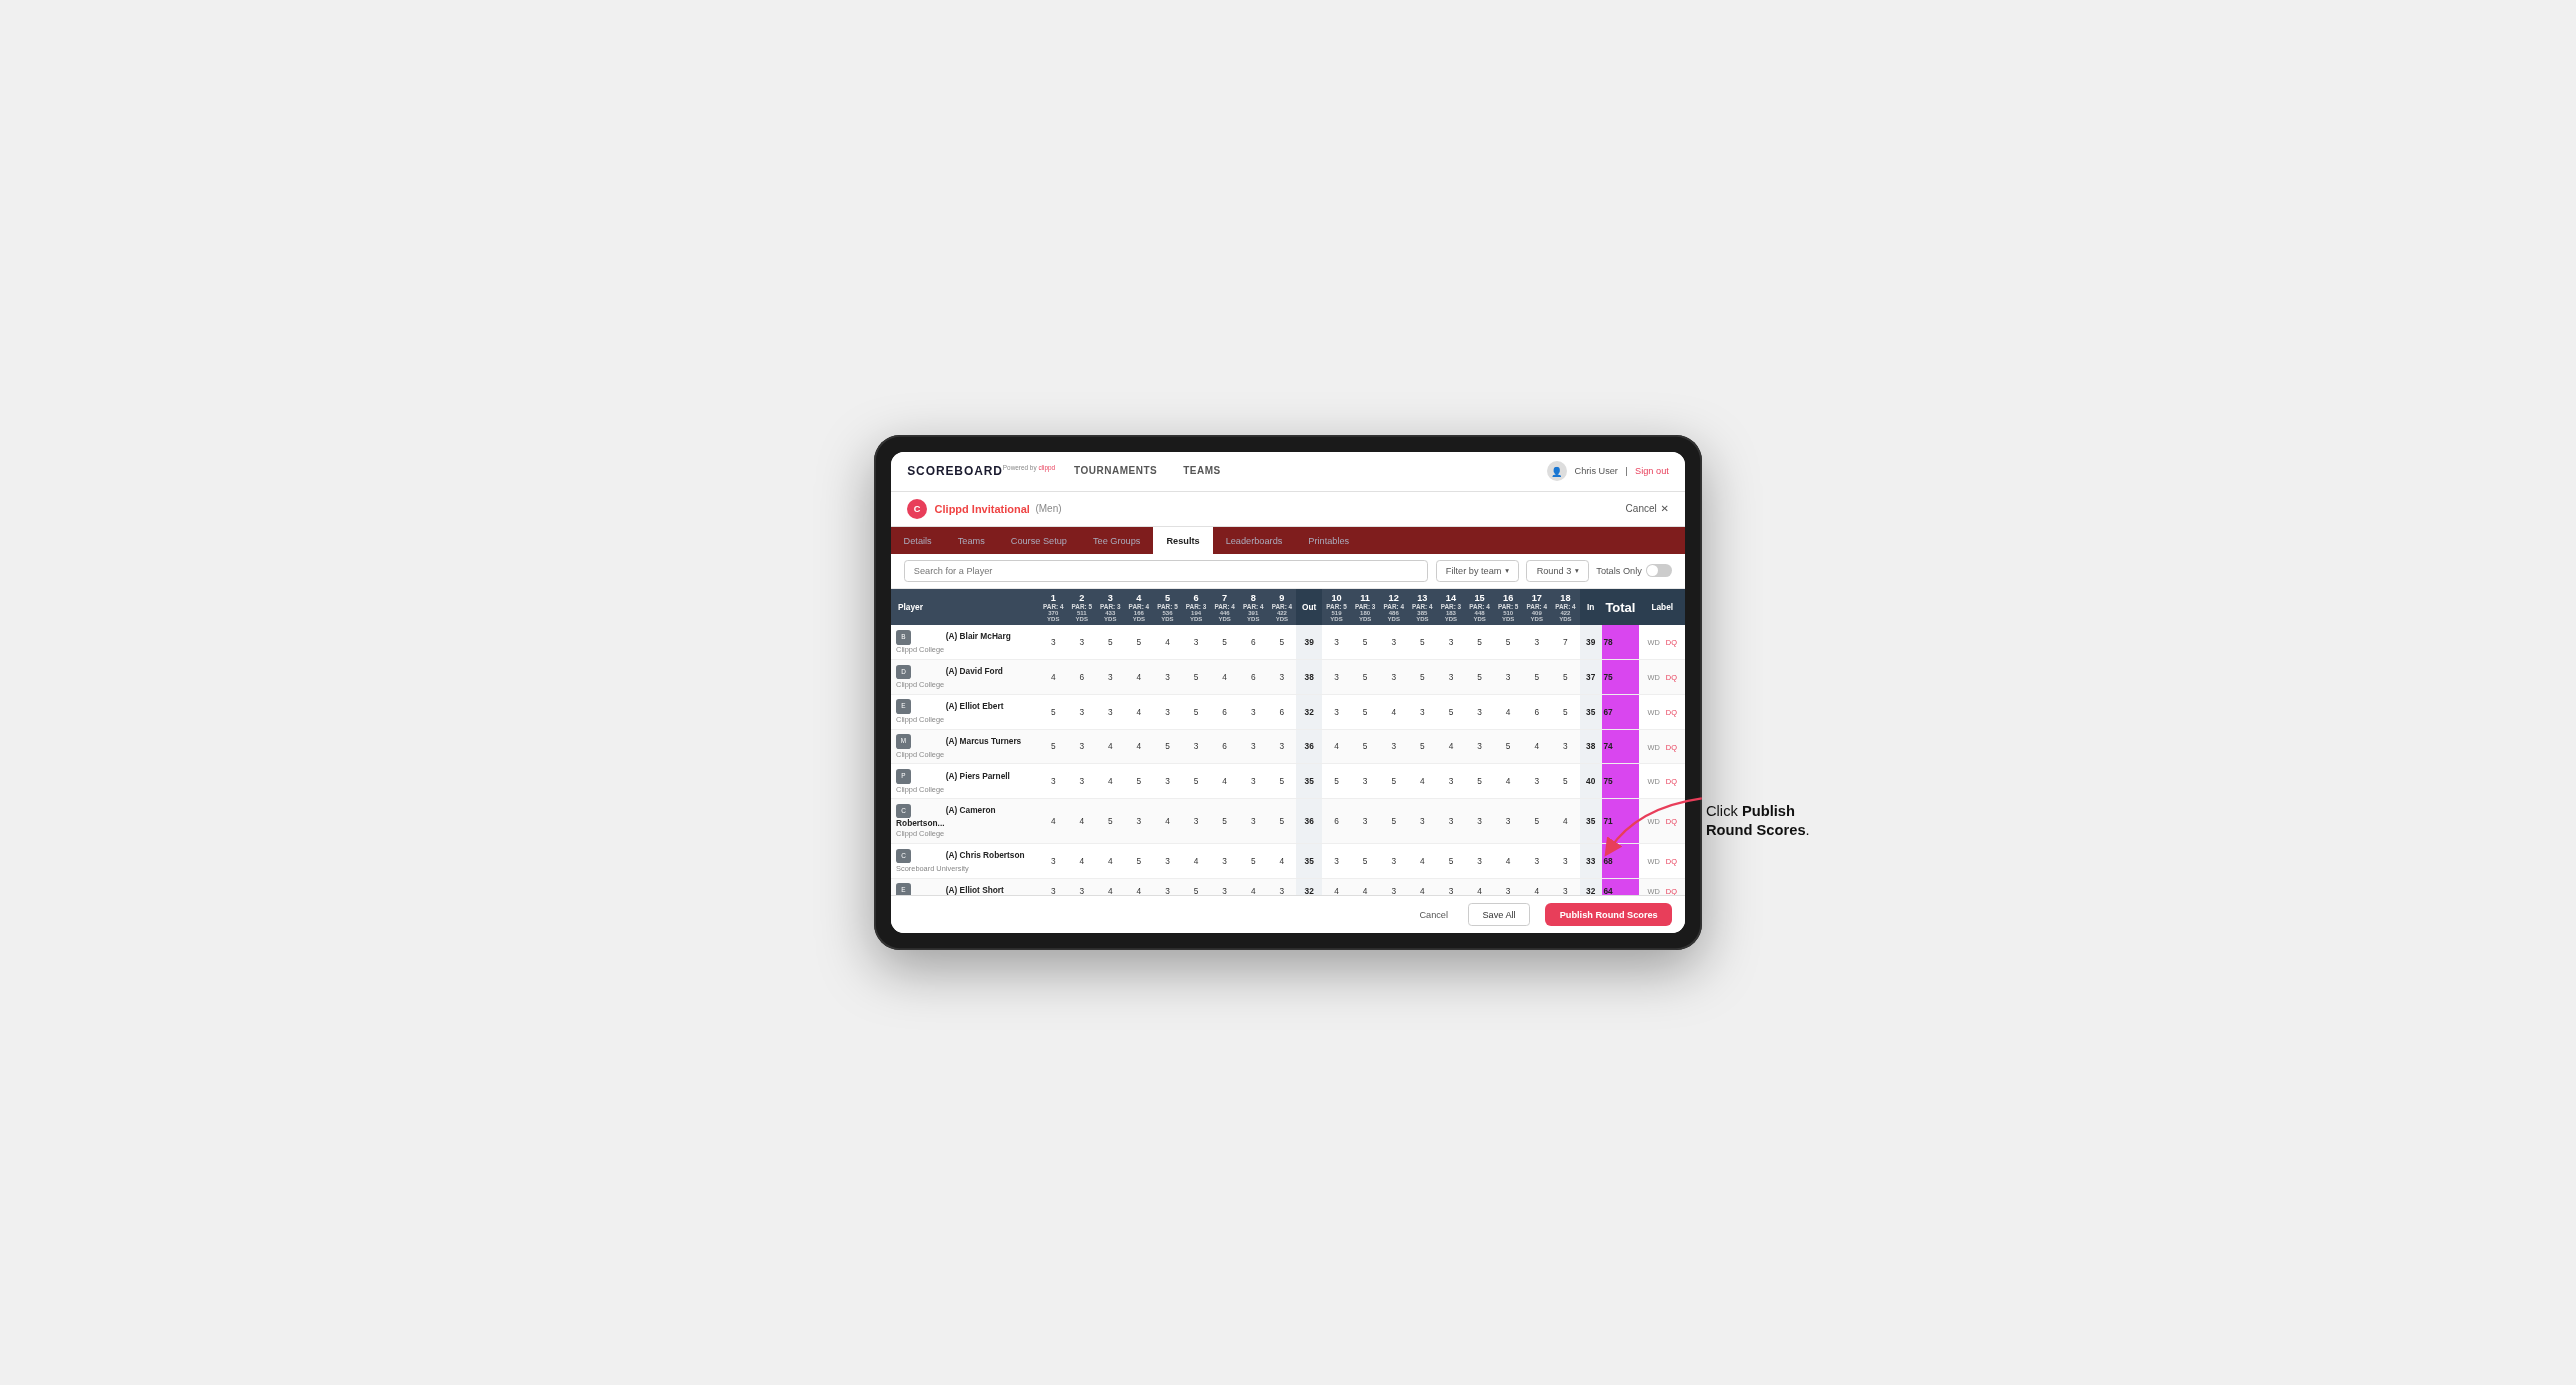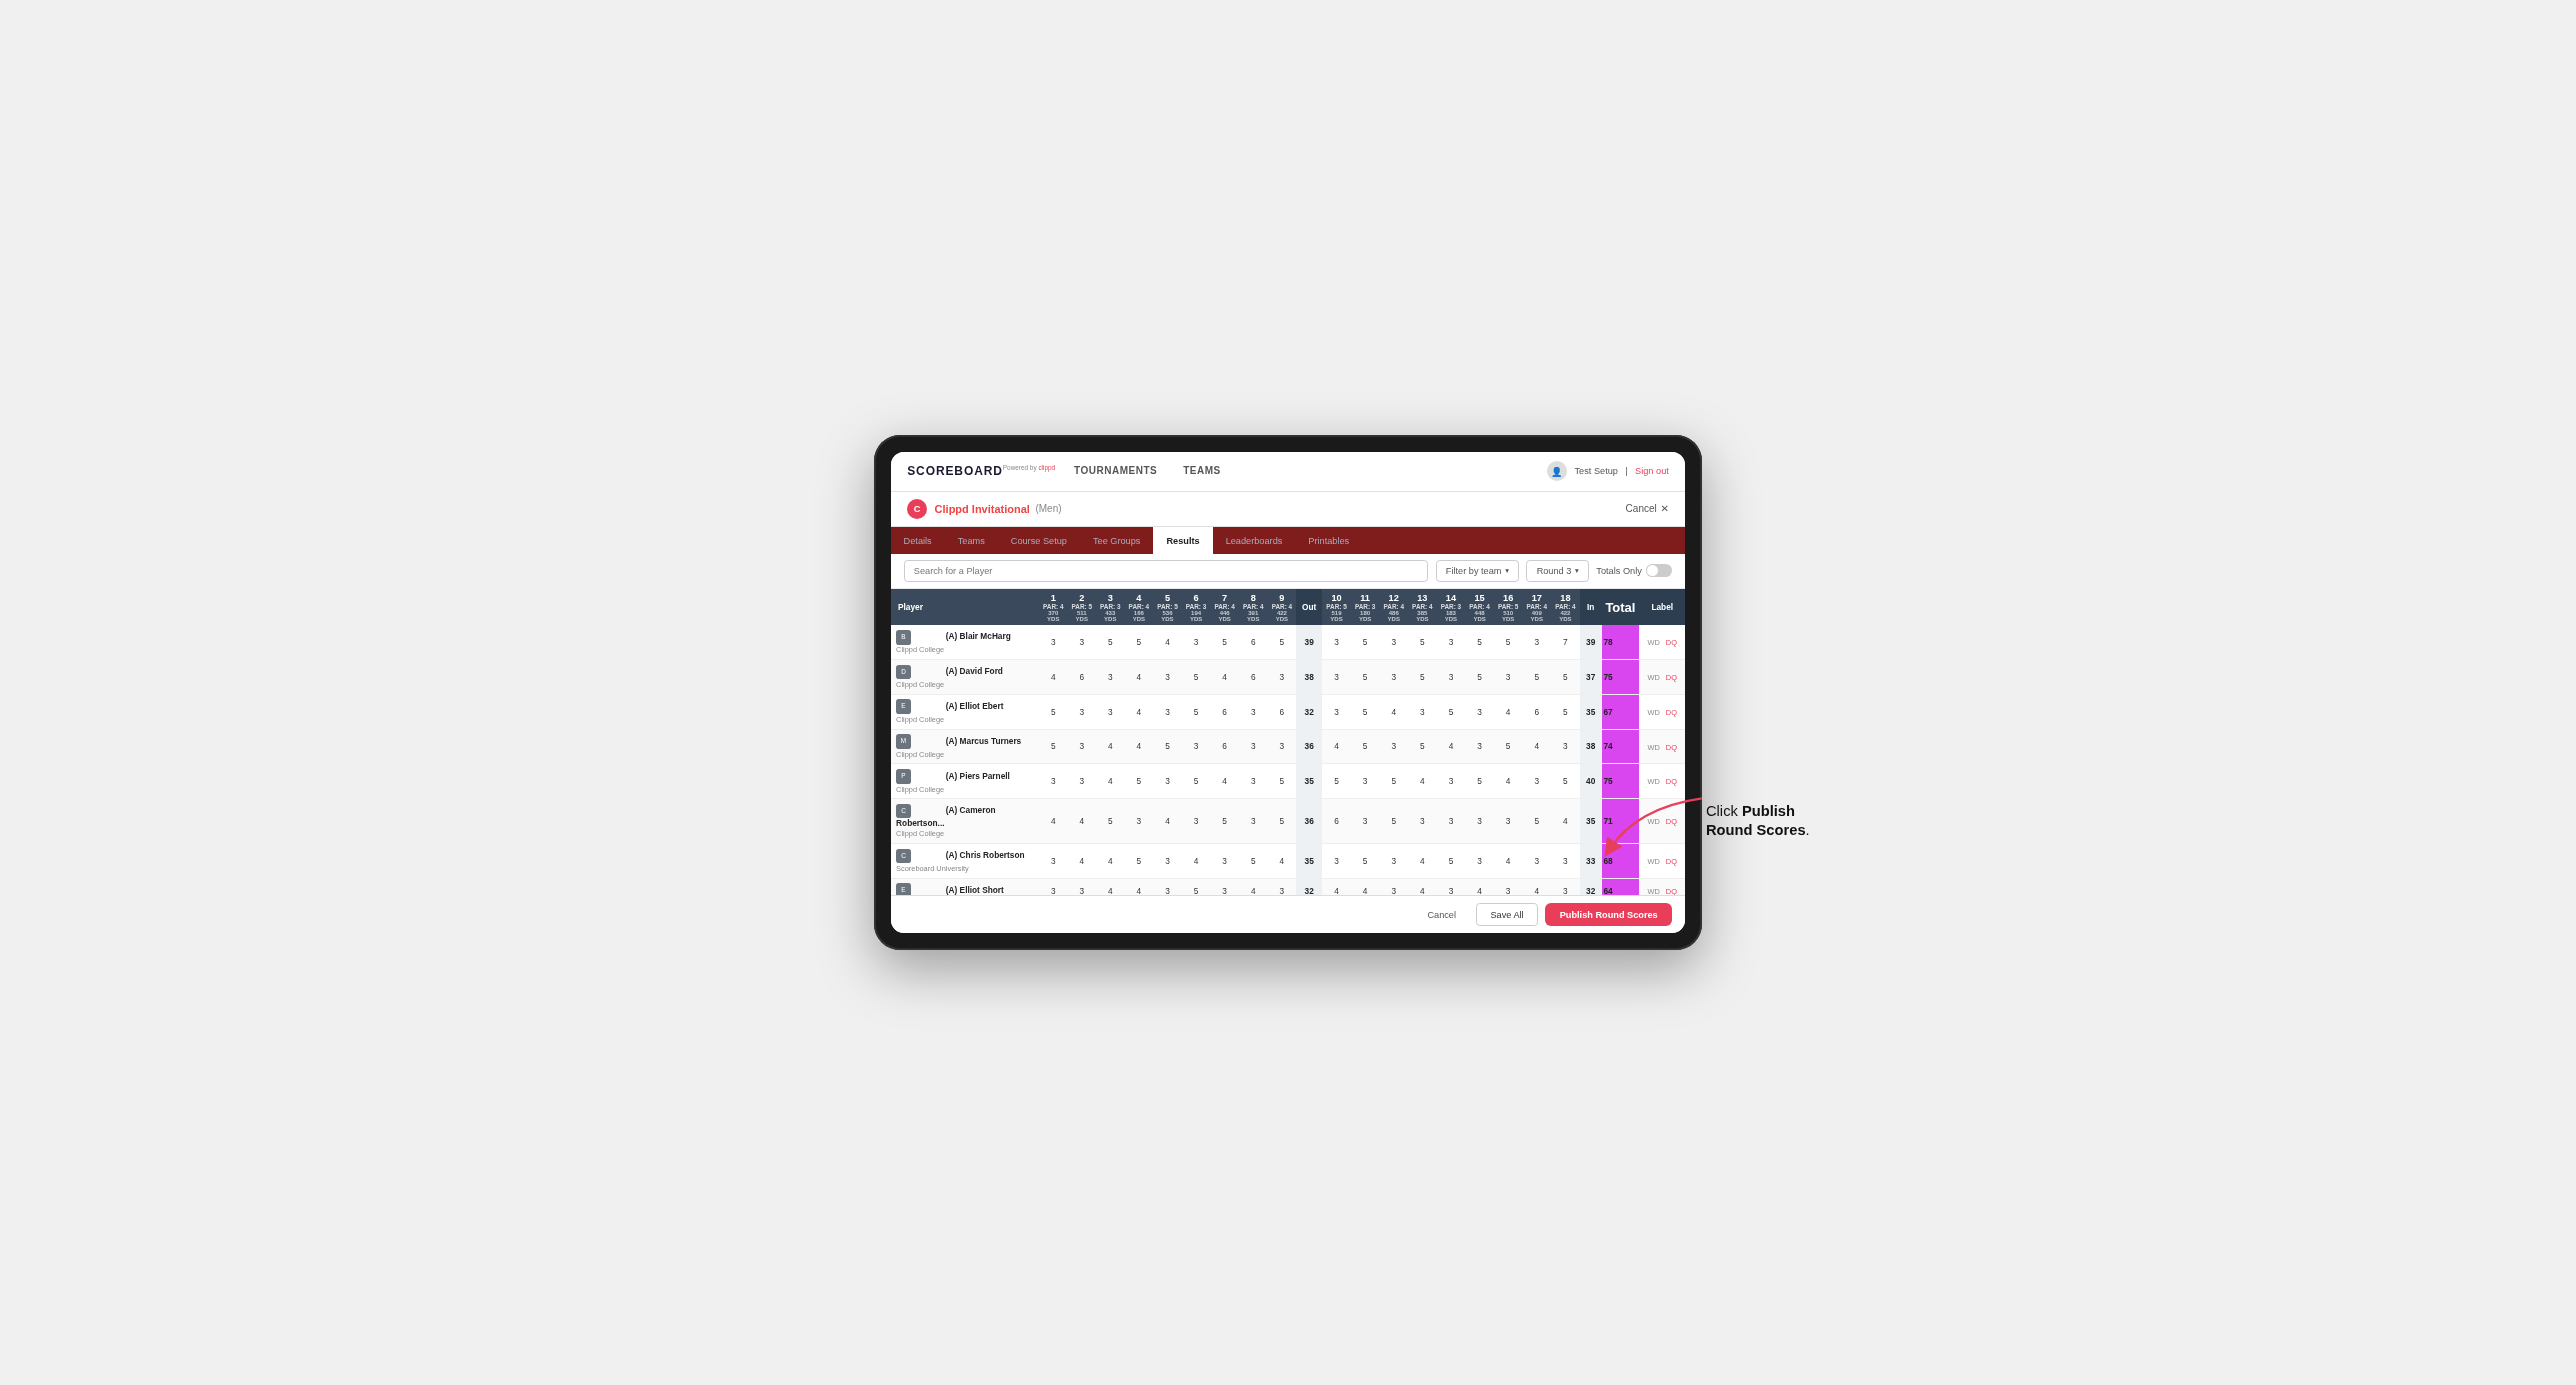--- a/index.html
+++ b/index.html
@@ -394,20 +394,21 @@
     }
     .btn-publish {
       padding: 6.4px 14.7px;
       border: none;
       background: #e83e5a;
       color: #fff;
       font-size: 9.2px;
       cursor: pointer;
       border-radius: 6px;
       font-weight: 600;
+      margin-left: 8px;
     }
     
     .annotation {
       position: absolute;
       right: -147px;
       bottom: 110px;
       font-size: 14.7px;
       color: #111;
       line-height: 1.3;
       width: 143px;
@@ -438,21 +439,21 @@
         <div class="logo-area">
           <span class="logo-text">SCOREBOARD</span>
           <span class="logo-sub">Powered by <span style="color:#e83e5a">clippd</span></span>
         </div>
         <div class="nav-links">
           <div class="nav-link">TOURNAMENTS</div>
           <div class="nav-link">TEAMS</div>
         </div>
         <div class="nav-right">
           <div class="user-icon">👤</div>
-          <span>Test Setup</span>
+          <span>Chris User</span>
           <span>|</span>
           <span style="cursor:pointer;color:#e83e5a;">Sign out</span>
         </div>
       </div>
 
       <div class="tournament-header">
         <div class="t-logo">C</div>
         <span class="t-name">Clippd Invitational</span>
         <span class="t-sub">(Men)</span>
         <div class="cancel-btn">

